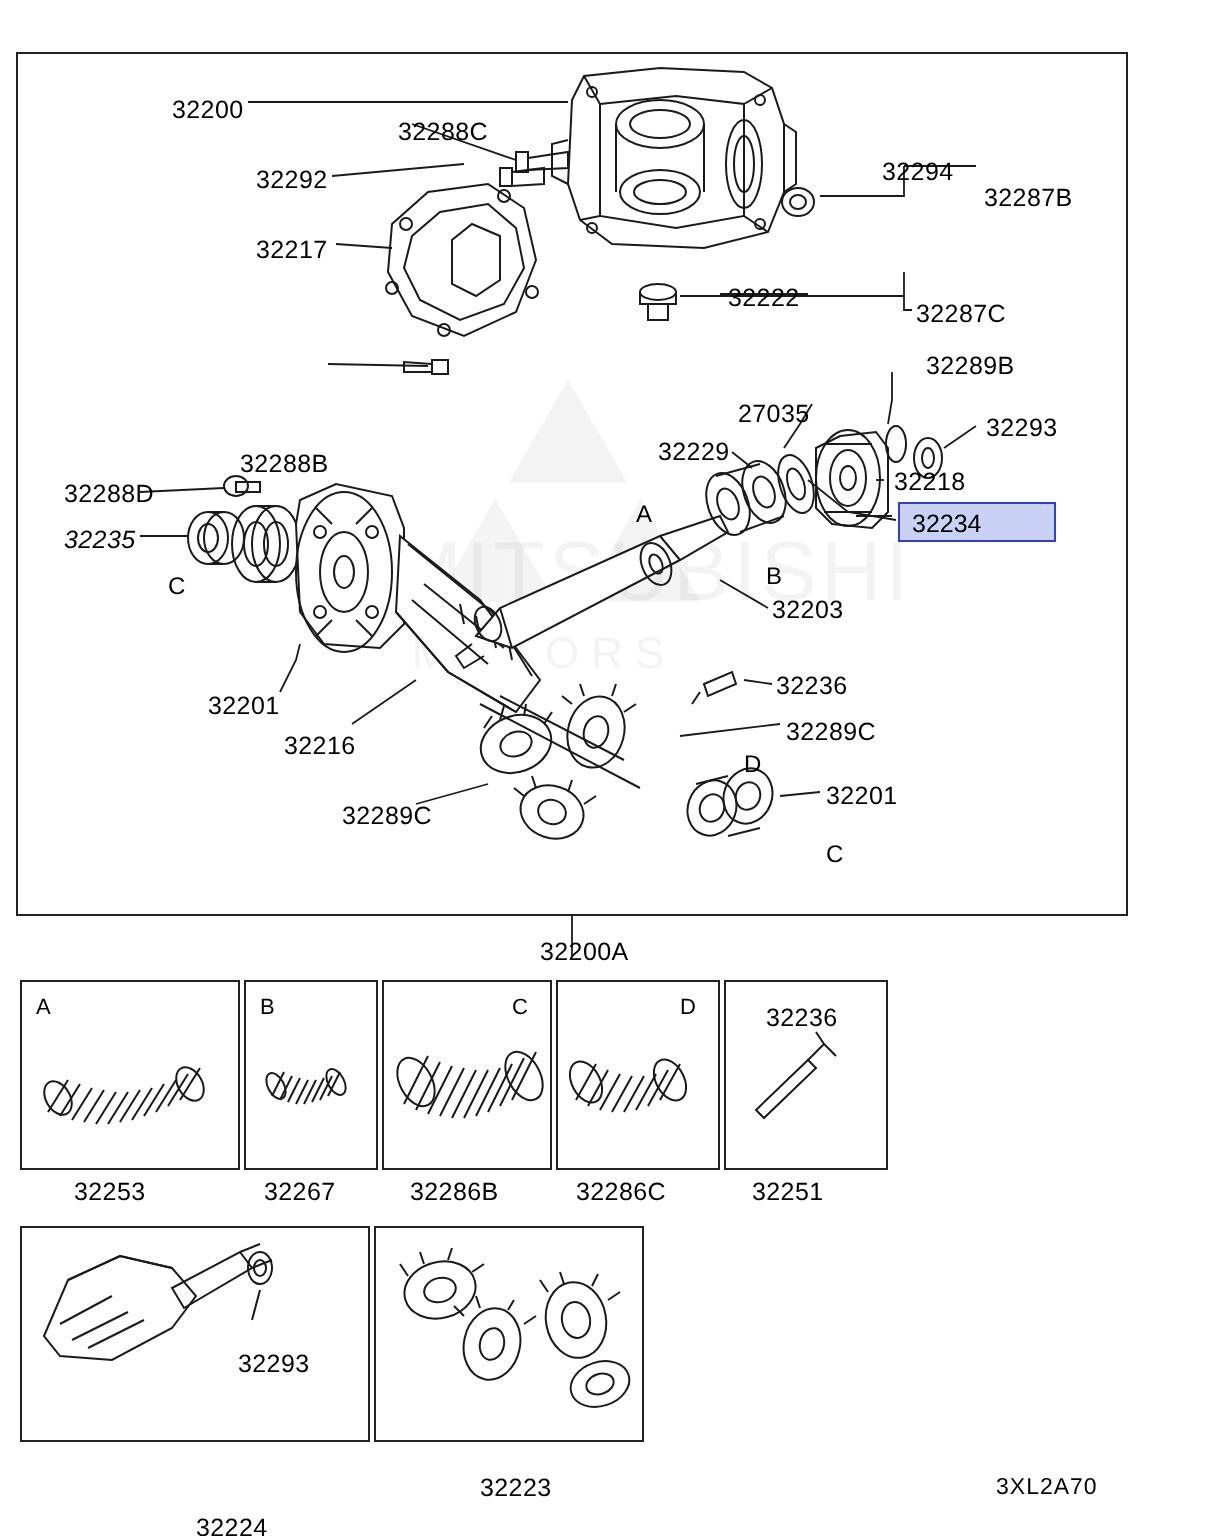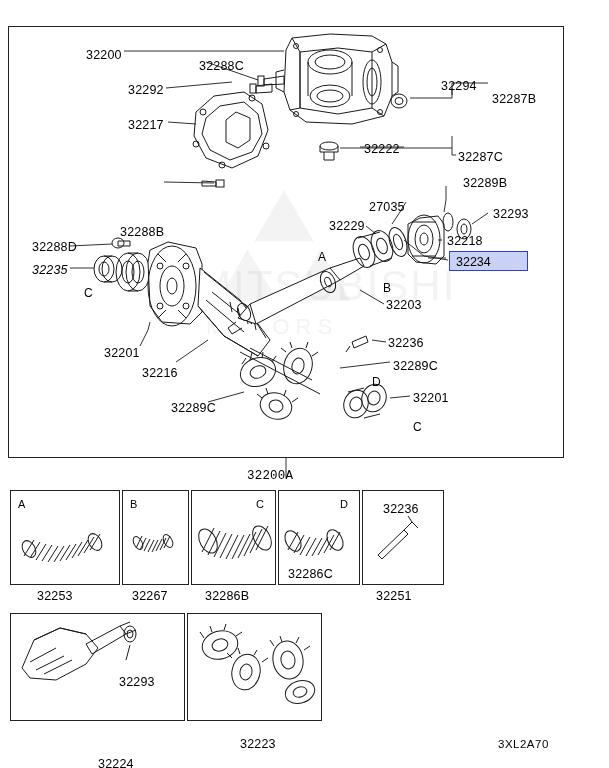--- a/index.html
+++ b/index.html
@@ -385,34 +385,34 @@
   <div id="highlight-32234">
     <span>32234</span>
   </div>
 
   <div class="callout-letter" style="left:318px; top:250px;">A</div>
   <div class="callout-letter" style="left:383px; top:281px;">B</div>
   <div class="callout-letter" style="left:84px;  top:286px;">C</div>
   <div class="callout-letter" style="left:372px; top:375px;">D</div>
   <div class="callout-letter" style="left:413px; top:420px;">C</div>
 
-  <div class="lbl" style="left:247px; top:470px;font-family:Liberation Mono, monospace;">32200A</div>
+  <div class="lbl" style="left:270px; top:470px;">32200A</div>
 
   <div class="panel-letter" style="left:18px;  top:498px;">A</div>
   <div class="panel-letter" style="left:130px; top:498px;">B</div>
   <div class="panel-letter" style="left:256px; top:498px;">C</div>
   <div class="panel-letter" style="left:340px; top:498px;">D</div>
 
   <div class="lbl" style="left:383px; top:503px;">32236</div>
   <div class="lbl" style="left:119px; top:676px;">32293</div>
 
   <div class="lbl" style="left:37px;  top:590px;">32253</div>
   <div class="lbl" style="left:132px; top:590px;">32267</div>
   <div class="lbl" style="left:205px; top:590px;">32286B</div>
-  <div class="lbl" style="left:288px; top:568px;text-align:center;">32286C</div>
+  <div class="lbl" style="left:288px; top:590px;text-align:center;">32286C</div>
   <div class="lbl" style="left:376px; top:590px;">32251</div>
 
   <div class="lbl" style="left:70px;  top:758px;margin-left:28px;">32224</div>
   <div class="lbl" style="left:240px; top:738px;">32223</div>
 
   <div id="code-3xl2a70">3XL2A70</div>
 
 </div>
 
 </body></html>

